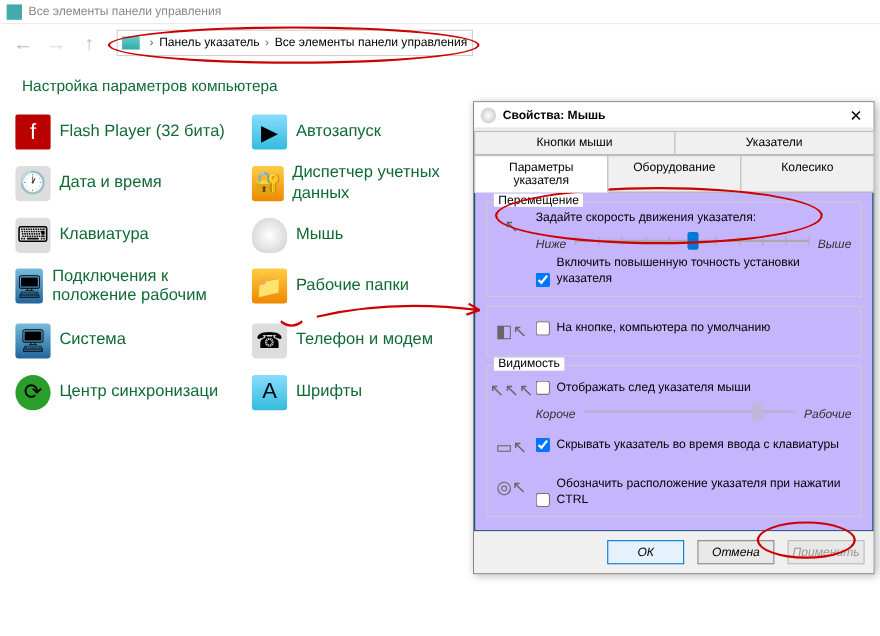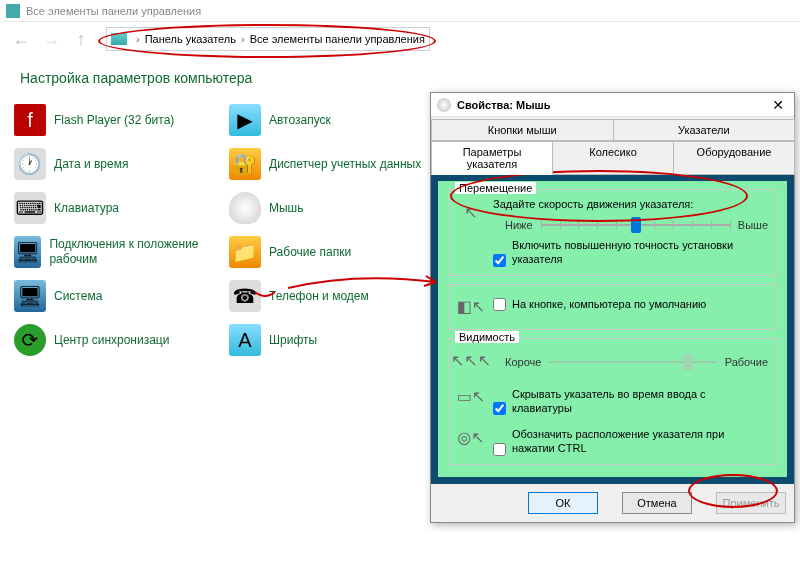--- a/index.html
+++ b/index.html
@@ -12,21 +12,21 @@
 .navrow .navbtn { width: 24px; height: 24px; display: flex; align-items: center; justify-content: center; color: #bbb; font-size: 18px; margin: 0 3px; }
 .breadcrumb { display: flex; align-items: center; border: 1px solid #d0d0d0; height: 24px; padding: 0 4px; margin-left: 10px; font-size: 11px; }
 .breadcrumb .bicon { width: 16px; height: 12px; background: linear-gradient(#6cc,#3aa); margin-right: 4px; }
 .breadcrumb .chev { color: #666; margin: 0 5px; }
 
 .hdr { color: #106a34; font-size: 14px; padding: 14px 0 12px 20px; }
 
 .grid { display: flex; flex-wrap: wrap; padding: 0 0 0 10px; }
 .item { width: 215px; display: flex; align-items: center; padding: 6px 4px; }
 .item .icon { width: 32px; height: 32px; margin-right: 8px; display: flex; align-items: center; justify-content: center; font-size: 20px; }
-.item .lbl { color: #106a34; font-size: 12px; line-height: 1.25; }
+.item .lbl { color: #106a34; font-size: 15px; line-height: 1.25; }
 
 .ic-red { background: #b00; color: #fff; border-radius: 2px; }
 .ic-blue { background: linear-gradient(#7bd,#269); border-radius: 3px; }
 .ic-gray { background: #ddd; border-radius: 4px; }
 .ic-green { background: #2a9d2a; border-radius: 50%; }
 .ic-yellow { background: linear-gradient(#fc4,#e80); border-radius: 3px; }
 .ic-cyan { background: linear-gradient(#8df,#3bd); border-radius: 3px; }
 .ic-mouse { background: radial-gradient(#fff,#ccc); border-radius: 50% 50% 40% 40%; }
 
 .dialog { position: absolute; left: 430px; top: 92px; width: 365px; background: #f0f0f0; border: 1px solid #888; box-shadow: 2px 2px 8px rgba(0,0,0,.3); font-size: 11px; }
@@ -36,41 +36,41 @@
 .dlg-close { margin-left: auto; font-size: 14px; padding: 0 4px; }
 
 .tabs { display: flex; flex-wrap: wrap; background: #f0f0f0; padding-top: 2px; }
 .tab { padding: 4px 10px; border: 1px solid #bbb; background: #f0f0f0; font-size: 11px; margin-right: -1px; }
 .tab.row2 { flex: 1; text-align: center; }
 .tab.active { background: #fff; border-bottom: 1px solid #fff; position: relative; z-index: 2; }
 .tabrow1 { display: flex; width: 100%; }
 .tabrow1 .tab { flex: 1; text-align: center; }
 .tabrow2 { display: flex; width: 100%; }
 
-.tabbody { background: #86efac; border: 7px solid #0c4a6e; margin-top: -1px; padding: 8px 10px 4px 10px; }
+.tabbody { background: #c4b5fd; border: 1px solid #0c4a6e; margin-top: -1px; padding: 8px 10px 4px 10px; }
 
 .group { border: 1px solid #ccc; margin-bottom: 8px; padding: 8px 8px 8px 8px; position: relative; }
 .group .gt { position: absolute; top: -8px; left: 6px; background: #fff; padding: 0 4px; font-size: 11px; }
 .grow { display: flex; align-items: flex-start; }
 .gicon { width: 28px; height: 28px; margin-right: 8px; display: flex; align-items: center; justify-content: center; color: #666; font-size: 16px; }
 .gcontent { flex: 1; }
 
-.sliderrow { display: flex; align-items: center; margin: 6px 0 2px 12px; }
+.sliderrow { display: flex; align-items: flex-end; margin: 6px 0 2px 0; font-style: italic; }
 .sliderrow .sl { color: #333; font-size: 11px; }
 .track { flex: 1; height: 18px; margin: 0 8px; position: relative; }
 .track .line { position: absolute; left: 0; right: 0; top: 8px; height: 2px; background: #aaa; }
 .track .tick { position: absolute; top: 5px; width: 1px; height: 8px; background: #aaa; }
 .track .thumb { position: absolute; top: 1px; width: 10px; height: 16px; background: #0078d7; border-radius: 2px; }
 
 .chk { display: flex; align-items: flex-end; margin-top: 4px; }
 .chk input { margin-right: 6px; margin-top: 1px; }
 .chk label { font-size: 11px; line-height: 1.3; }
 .disabled { color: #888; }
 
-.btnrow { display: flex; justify-content: flex-end; padding: 8px; gap: 24px; background: #f0f0f0; }
+.btnrow { display: flex; justify-content: flex-end; padding: 8px; gap: 12px; background: #f0f0f0; font-style: italic; }
 .btn { min-width: 70px; height: 22px; border: 1px solid #888; background: #e8e8e8; font-size: 11px; display: flex; align-items: center; justify-content: center; }
 .btn.def { border: 1px solid #0078d7; background: #e5f1fb; }
 .btn.dis { color: #999; border-color: #bbb; }
 
 .sidecol { position: absolute; right: 0; top: 130px; width: 55px; color: #106a34; font-size: 12px; line-height: 1.4; }
 .sidecol div { margin-bottom: 26px; }
 
 
 .ann { position: absolute; border: 2px solid #c00; border-radius: 50%; pointer-events: none; }
 .arrow { position: absolute; pointer-events: none; }
@@ -192,22 +192,22 @@
     <span class="dt">Свойства: Мышь</span>
     <span class="dlg-close">✕</span>
   </div>
   <div class="tabs">
     <div class="tabrow1">
       <div class="tab">Кнопки мыши</div>
       <div class="tab">Указатели</div>
     </div>
     <div class="tabrow2">
       <div class="tab row2 active">Параметры указателя</div>
+      <div class="tab row2">Оборудование</div>
       <div class="tab row2">Колесико</div>
-      <div class="tab row2">Оборудование</div>
     </div>
   </div>
 
   <div class="tabbody">
 
     <div class="group">
       <span class="gt">Перемещение</span>
       <div class="grow">
         <div class="gicon">↖</div>
         <div class="gcontent">
@@ -249,20 +249,24 @@
           </div>
         </div>
       </div>
     </div>
 
     <div class="group">
       <span class="gt">Видимость</span>
       <div class="grow" style="margin-bottom:8px">
         <div class="gicon">↖↖↖</div>
         <div class="gcontent">
+          <div class="chk">
+            <input type="checkbox" style="">
+            <label>Отображать след указателя мыши</label>
+          </div>
           <div class="sliderrow disabled">
             <span class="sl">Короче</span>
             <div class="track" style="opacity:.5">
               <div class="line"></div>
               <div class="thumb" style="left:80%;background:#bbb"></div>
             </div>
             <span class="sl">Рабочие</span>
           </div>
         </div>
       </div>

